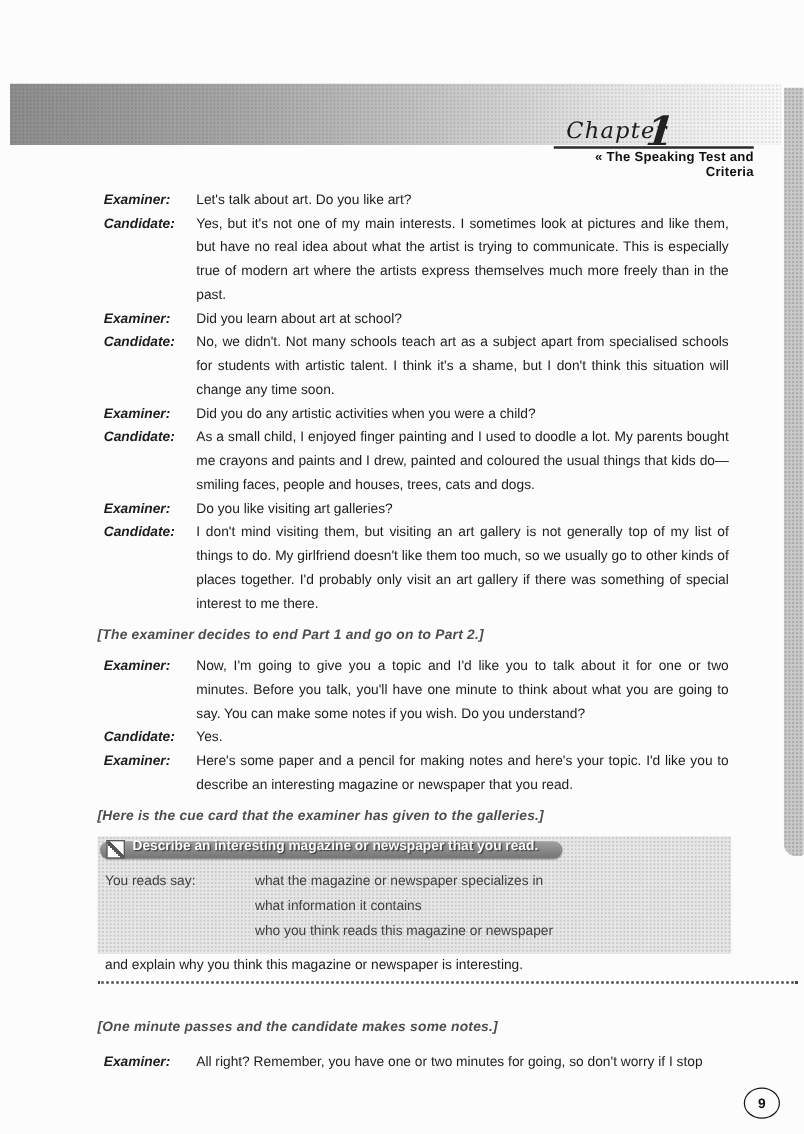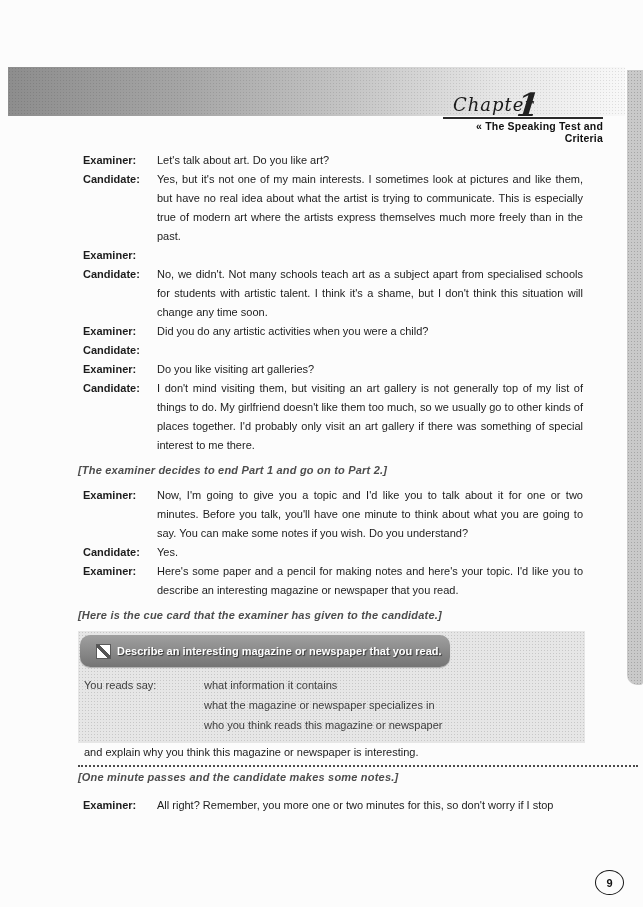--- a/index.html
+++ b/index.html
@@ -41,56 +41,56 @@
     background-image:radial-gradient(rgba(0,0,0,0.18) 0.6px, transparent 0.9px);
     background-size:3px 3px;background-color:#c9c9c9;
     border-radius:0 0 3px 10px;
   }
   
   .content{
     position:absolute;left:78px;top:151px;width:505px;
     font-size:11px;line-height:19px;
   }
   .turn{display:flex;padding-left:5px;}
-  .speaker{flex:0 0 74px;font-weight:bold;}
+  .speaker{flex:0 0 74px;font-weight:bold;font-style:italic;}
   .speech{flex:1;text-align:justify;}
   .stage{
     font-weight:bold;font-style:italic;color:#4d4d4d;
     margin:6px 0;letter-spacing:0.2px;
   }
   
   .cue-box{
     margin-top:4px;width:507px;min-height:92px;box-sizing:border-box;
     background-image:radial-gradient(rgba(90,90,90,0.22) 0.7px, transparent 1px);
     background-size:3px 3px;background-color:#e6e6e6;
     padding:4px 0 8px 2px;
   }
   .cue-badge{
-    width:370px;height:32px;border-radius:10px;
+    width:370px;height:14px;border-radius:10px;
     background:linear-gradient(180deg,#a0a0a0,#747474);
-    display:flex;align-items:center;gap:6px;padding-left:16px;box-sizing:border-box;
+    display:flex;align-items:flex-end;gap:6px;padding-left:5px;box-sizing:border-box;
     box-shadow:0 1px 1px rgba(0,0,0,0.25);
   }
   .pencil-icon{
     width:13px;height:13px;flex:0 0 13px;border:1px solid #5a5a5a;
     background:linear-gradient(45deg,#ffffff 40%,#555 40%,#555 58%,#ffffff 58%);
   }
   .cue-title{
     color:#ffffff;font-size:11px;font-weight:bold;white-space:nowrap;
     text-shadow:1px 1px 1px rgba(45,45,45,0.95);
   }
   .cue-body{display:flex;padding:8px 0 0 4px;line-height:20px;color:#3e3e3e;}
   .cue-label{flex:0 0 120px;}
   .cue-points{flex:1;}
   .cue-footer{padding-left:6px;line-height:19px;}
   .dotted-divider{
     margin-top:3px;width:560px;height:0;
     border-top:2px dotted #4a4a4a;
   }
-  .stage.after-divider{margin-top:1px;margin-bottom:9px;}
+  .stage.after-divider{margin-top:26px;margin-bottom:9px;}
   
   .page-circle{
     position:absolute;left:595px;top:870px;width:27px;height:23px;
     border:1.5px solid #161616;border-radius:50%;
     display:flex;align-items:center;justify-content:center;
     font-size:11px;font-weight:bold;color:#111;
   }
 </style>
 </head>
 <body>
@@ -108,31 +108,33 @@
   <div class="turn">
     <span class="speaker">Examiner:</span>
     <span class="speech">Let's talk about art. Do you like art?</span>
   </div>
   <div class="turn">
     <span class="speaker">Candidate:</span>
     <span class="speech">Yes, but it's not one of my main interests. I sometimes look at pictures and like them, but have no real idea about what the artist is trying to communicate. This is especially true of modern art where the artists express themselves much more freely than in the past.</span>
   </div>
   <div class="turn">
     <span class="speaker">Examiner:</span>
+    <span class="speech">Did you learn about art at school?</span>
   </div>
   <div class="turn">
     <span class="speaker">Candidate:</span>
     <span class="speech">No, we didn't. Not many schools teach art as a subject apart from specialised schools for students with artistic talent. I think it's a shame, but I don't think this situation will change any time soon.</span>
   </div>
   <div class="turn">
     <span class="speaker">Examiner:</span>
     <span class="speech">Did you do any artistic activities when you were a child?</span>
   </div>
   <div class="turn">
     <span class="speaker">Candidate:</span>
+    <span class="speech">As a small child, I enjoyed finger painting and I used to doodle a lot. My parents bought me crayons and paints and I drew, painted and coloured the usual things that kids do—smiling faces, people and houses, trees, cats and dogs.</span>
   </div>
   <div class="turn">
     <span class="speaker">Examiner:</span>
     <span class="speech">Do you like visiting art galleries?</span>
   </div>
   <div class="turn">
     <span class="speaker">Candidate:</span>
     <span class="speech">I don't mind visiting them, but visiting an art gallery is not generally top of my list of things to do. My girlfriend doesn't like them too much, so we usually go to other kinds of places together. I'd probably only visit an art gallery if there was something of special interest to me there.</span>
   </div>
 
@@ -144,45 +146,45 @@
   </div>
   <div class="turn">
     <span class="speaker">Candidate:</span>
     <span class="speech">Yes.</span>
   </div>
   <div class="turn">
     <span class="speaker">Examiner:</span>
     <span class="speech">Here's some paper and a pencil for making notes and here's your topic. I'd like you to describe an interesting magazine or newspaper that you read.</span>
   </div>
 
-  <div class="stage">[Here is the cue card that the examiner has given to the candidate.]</div>
+  <div class="stage">[Here is the cue card that the examiner has given to the galleries.]</div>
 
   <div class="cue-box">
     <div class="cue-badge">
       <span class="pencil-icon"></span>
       <span class="cue-title">Describe an interesting magazine or newspaper that you read.</span>
     </div>
     <div class="cue-body">
       <span class="cue-label">You reads say:</span>
       <div class="cue-points">
+        <div>what the magazine or newspaper specializes in</div>
         <div>what information it contains</div>
-        <div>what the magazine or newspaper specializes in</div>
         <div>who you think reads this magazine or newspaper</div>
       </div>
     </div>
   </div>
 
   <div class="cue-footer">and explain why you think this magazine or newspaper is interesting.</div>
 
   <div class="dotted-divider"></div>
 
   <div class="stage after-divider">[One minute passes and the candidate makes some notes.]</div>
 
   <div class="turn">
     <span class="speaker">Examiner:</span>
-    <span class="speech">All right? Remember, you more one or two minutes for this, so don't worry if I stop</span>
+    <span class="speech">All right? Remember, you have one or two minutes for going, so don't worry if I stop</span>
   </div>
 
 </div>
 
 <div class="page-circle">
   <span>9</span>
 </div>
 
 </body></html>

